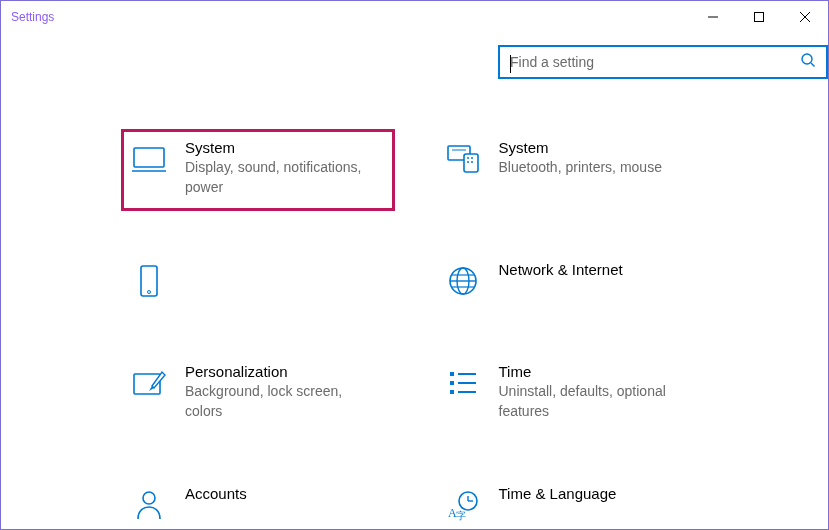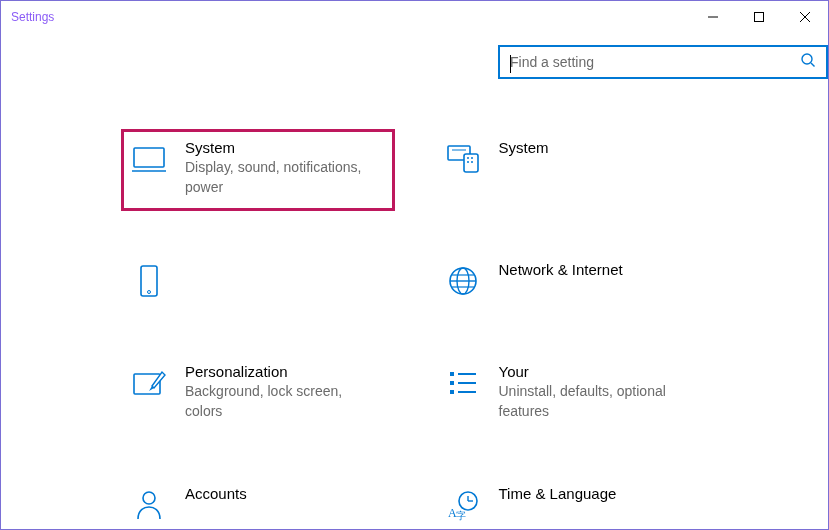--- a/index.html
+++ b/index.html
@@ -172,20 +172,21 @@
           <line x1="6" y1="6" x2="20" y2="6" stroke="#0078d4" stroke-width="1"></line>
           <rect x="18" y="10" width="14" height="18" rx="2" fill="#fff" stroke="#0078d4" stroke-width="1.6"></rect>
           <circle cx="22" cy="14" r="1" fill="#0078d4"></circle>
           <circle cx="26" cy="14" r="1" fill="#0078d4"></circle>
           <circle cx="22" cy="18" r="1" fill="#0078d4"></circle>
           <circle cx="26" cy="18" r="1" fill="#0078d4"></circle>
         </svg>
     </div>
     <div>
       <div class="label">System</div>
+      <div class="desc">Bluetooth, printers, mouse</div>
     </div>
   </div>
 
   <div class="tile">
     <div class="icon">
       <svg width="22" height="34" viewBox="0 0 22 34">
           <rect x="3" y="2" width="16" height="30" rx="2" fill="none" stroke="#0078d4" stroke-width="1.6"></rect>
           <circle cx="11" cy="28" r="1.5" fill="none" stroke="#0078d4" stroke-width="1"></circle>
         </svg>
     </div>
@@ -225,21 +226,21 @@
       <svg width="30" height="26" viewBox="0 0 30 26">
           <rect x="2" y="2" width="4" height="4" fill="#0078d4"></rect>
           <rect x="10" y="3" width="18" height="2" fill="#0078d4"></rect>
           <rect x="2" y="11" width="4" height="4" fill="#0078d4"></rect>
           <rect x="10" y="12" width="18" height="2" fill="#0078d4"></rect>
           <rect x="2" y="20" width="4" height="4" fill="#0078d4"></rect>
           <rect x="10" y="21" width="18" height="2" fill="#0078d4"></rect>
         </svg>
     </div>
     <div>
-      <div class="label">Your</div>
+      <div class="label">Time</div>
       <div class="desc">Uninstall, defaults, optional features</div>
     </div>
   </div>
 
   <div class="tile">
     <div class="icon">
       <svg width="28" height="32" viewBox="0 0 28 32">
           <circle cx="14" cy="9" r="6" fill="none" stroke="#0078d4" stroke-width="1.6"></circle>
           <path d="M3 30 C3 21 9 18 14 18 C19 18 25 21 25 30" fill="none" stroke="#0078d4" stroke-width="1.6"></path>
         </svg>

